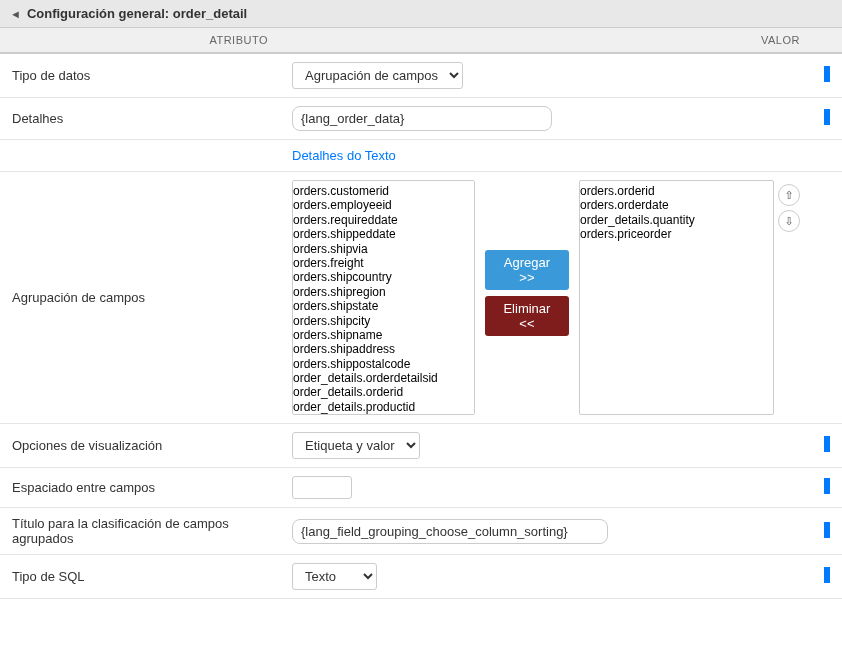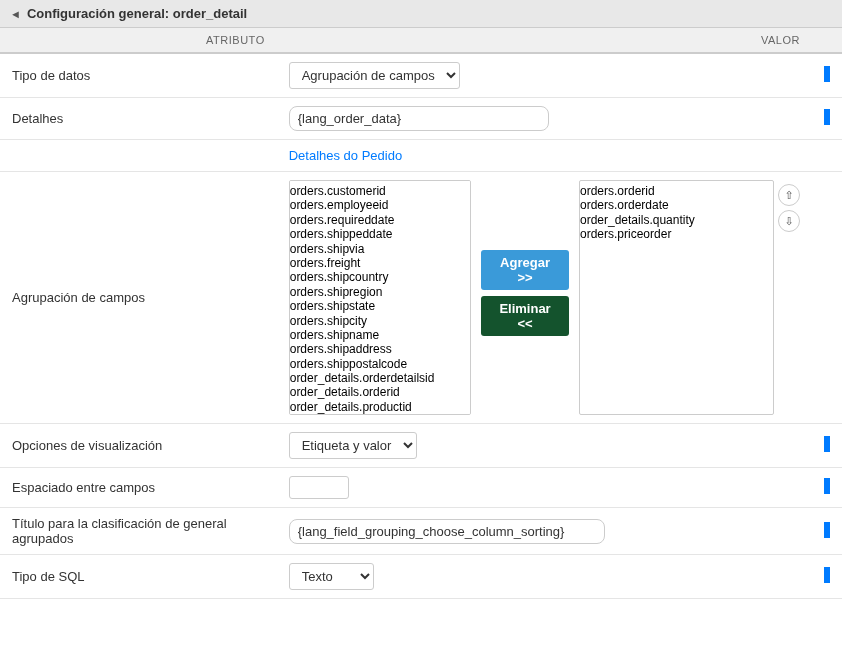--- a/index.html
+++ b/index.html
@@ -121,26 +121,26 @@
       justify-content: center;
       margin-top: 70px;
     }
 
     .btn-add, .btn-remove {
       padding: 5px 12px;
       border: none;
       border-radius: 3px;
       cursor: pointer;
       font-size: 13px;
-      font-weight: bold;
+      font-weight: normal;
       color: #fff;
     }
 
     .btn-add { background: #3a9ad9; }
-    .btn-remove { background: #14532d; }
+    .btn-remove { background: #7f1d1d; }
 
     .right-list-container {
       display: flex;
       align-items: flex-start;
       gap: 4px;
     }
 
     .up-down-buttons {
       display: flex;
       flex-direction: column;
@@ -205,21 +205,21 @@
         <td>Detalhes</td>
         <td>
           <input type="text" class="form-control" value="{lang_order_data}" style="">
         </td>
         <td><span class="row-indicator"></span></td>
       </tr>
 
       <tr>
         <td></td>
         <td>
-          <a href="#" class="link-style">Detalhes do Pedido</a>
+          <a href="#" class="link-style">Detalhes do Texto</a>
         </td>
         <td></td>
       </tr>
 
       <tr class="field-grouping-row">
         <td>Agrupación de campos</td>
         <td>
           <div class="grouping-container">
 
             <select multiple="" class="list-box" size="15">
@@ -278,21 +278,21 @@
 
       <tr>
         <td>Espaciado entre campos</td>
         <td>
           <input type="text" class="spacing-input" value="" style="">
         </td>
         <td><span class="row-indicator"></span></td>
       </tr>
 
       <tr>
-        <td>Título para la clasificación de general agrupados</td>
+        <td>Título para la clasificación de campos agrupados</td>
         <td>
           <input type="text" class="form-control" style="width: 316px;" value="{lang_field_grouping_choose_column_sorting}">
         </td>
         <td><span class="row-indicator"></span></td>
       </tr>
 
       <tr>
         <td>Tipo de SQL</td>
         <td>
           <select class="form-control">

